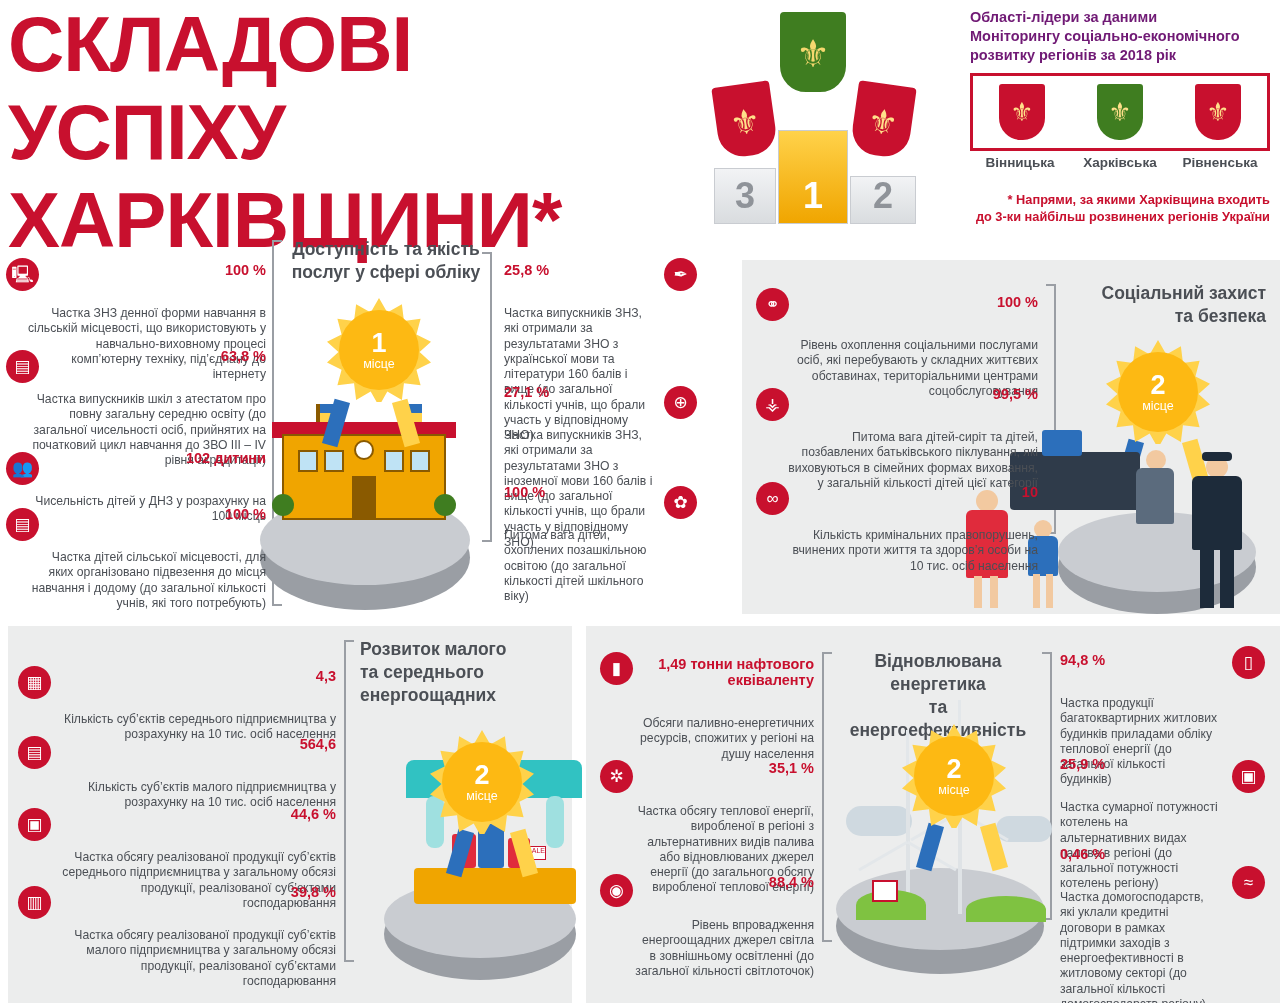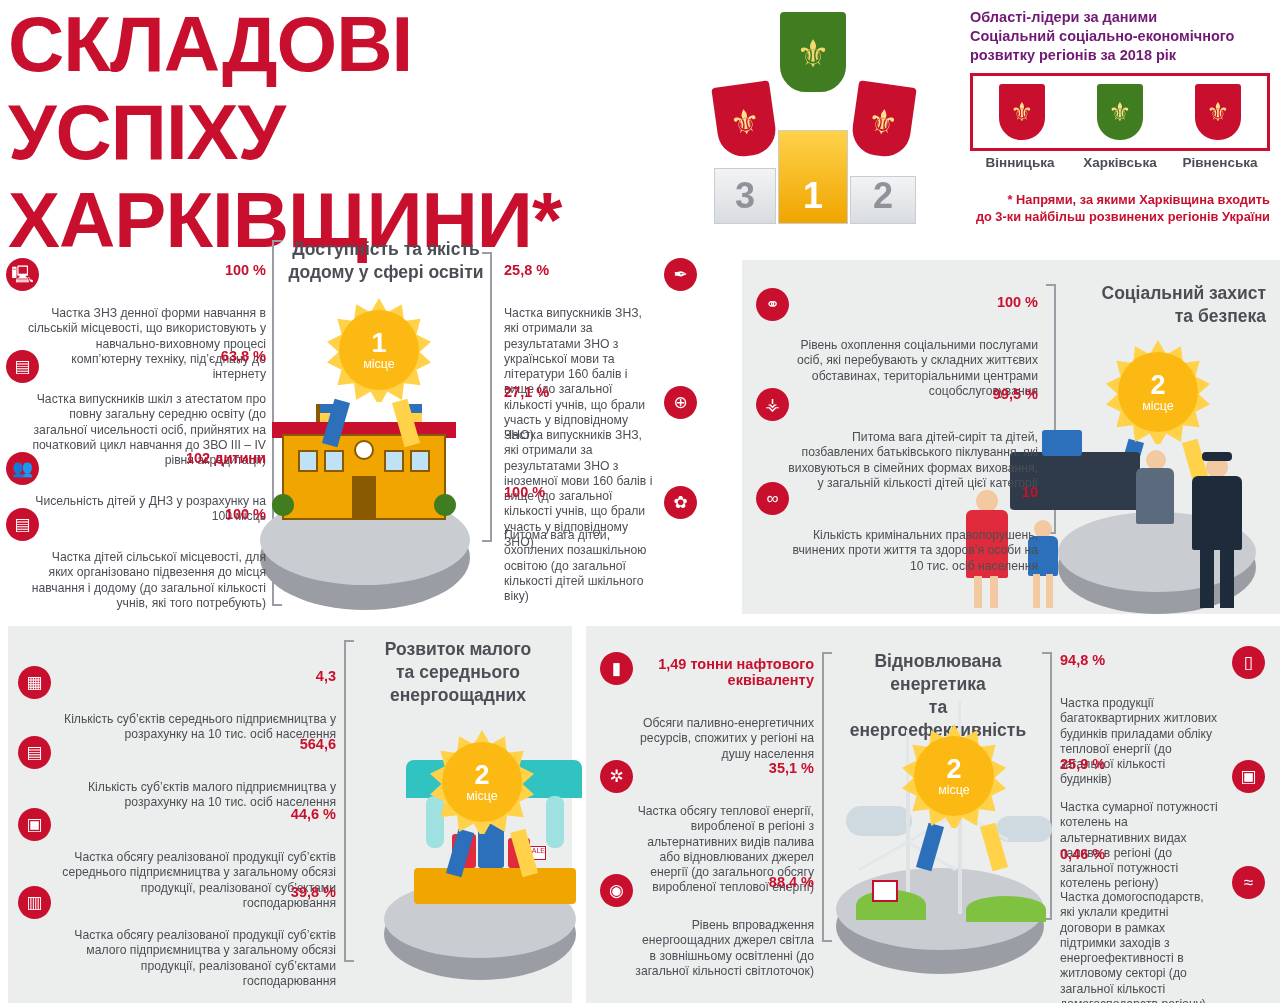--- a/index.html
+++ b/index.html
@@ -79,21 +79,21 @@
   #panel-soc   { left:742px; top:260px; width:538px; height:354px; }
   #panel-biz   { left:8px;   top:626px; width:564px; height:377px; }
   #ener-bg { position:absolute; left:586px; top:626px; width:694px; height:377px; background:#eceded; }
 
   .panel-title {
     position:absolute; font-weight:bold; font-size:17.5px; line-height:23px;
     color:#4b4f55; text-align:center;
   }
   #t-edu  { left:286px; top:238px; width:200px; }
   #t-soc  { left:1066px; top:282px; width:200px; text-align:right;}
-  #t-biz  { left:360px; top:638px; width:196px; text-align:center;}
+  #t-biz  { left:360px; top:638px; width:196px; text-align:left;}
   #t-ener { left:840px; top:650px; width:196px; text-align:center;}
 
   
   .bracket { position:absolute; border-color:#9a9ea4; }
 
   
   .stat { position:absolute; width:234px; }
   .stat.right-align { text-align:right; }
   .stat .val {
     font-weight:bold; font-size:14.5px; color:#c8102e; margin-bottom:3px;
@@ -187,21 +187,21 @@
       <span class="num">1</span>
     </div>
   <div class="block" id="blk2">
       <span class="num">2</span>
     </div>
 </div>
 
 <div id="leaders">
   <div class="lead-title">
     <div>Області-лідери за даними</div>
-    <div>Соціальний соціально-економічного</div>
+    <div>Моніторингу соціально-економічного</div>
     <div>розвитку регіонів за 2018 рік</div>
   </div>
   <div class="lead-box">
     <div class="cell">
         <div class="mini-shield ms-red">⚜</div>
       </div>
     <div class="cell">
         <div class="mini-shield ms-green">⚜</div>
       </div>
     <div class="cell">
@@ -218,21 +218,21 @@
     <div>до 3-ки найбільш розвинених регіонів України</div>
   </div>
 </div>
 
 <div class="panel" id="panel-soc"></div>
 <div class="panel" id="panel-biz"></div>
 <div id="ener-bg"></div>
 
 <div class="panel-title" id="t-edu">
   <div>Доступність та якість</div>
-  <div>додому у сфері освіти</div>
+  <div>послуг у сфері обліку</div>
 </div>
 <div class="panel-title" id="t-soc">
   <div>Соціальний захист</div>
   <div>та безпека</div>
 </div>
 <div class="panel-title" id="t-biz">
   <div>Розвиток малого</div>
   <div>та середнього</div>
   <div>енергоощадних</div>
 </div>

